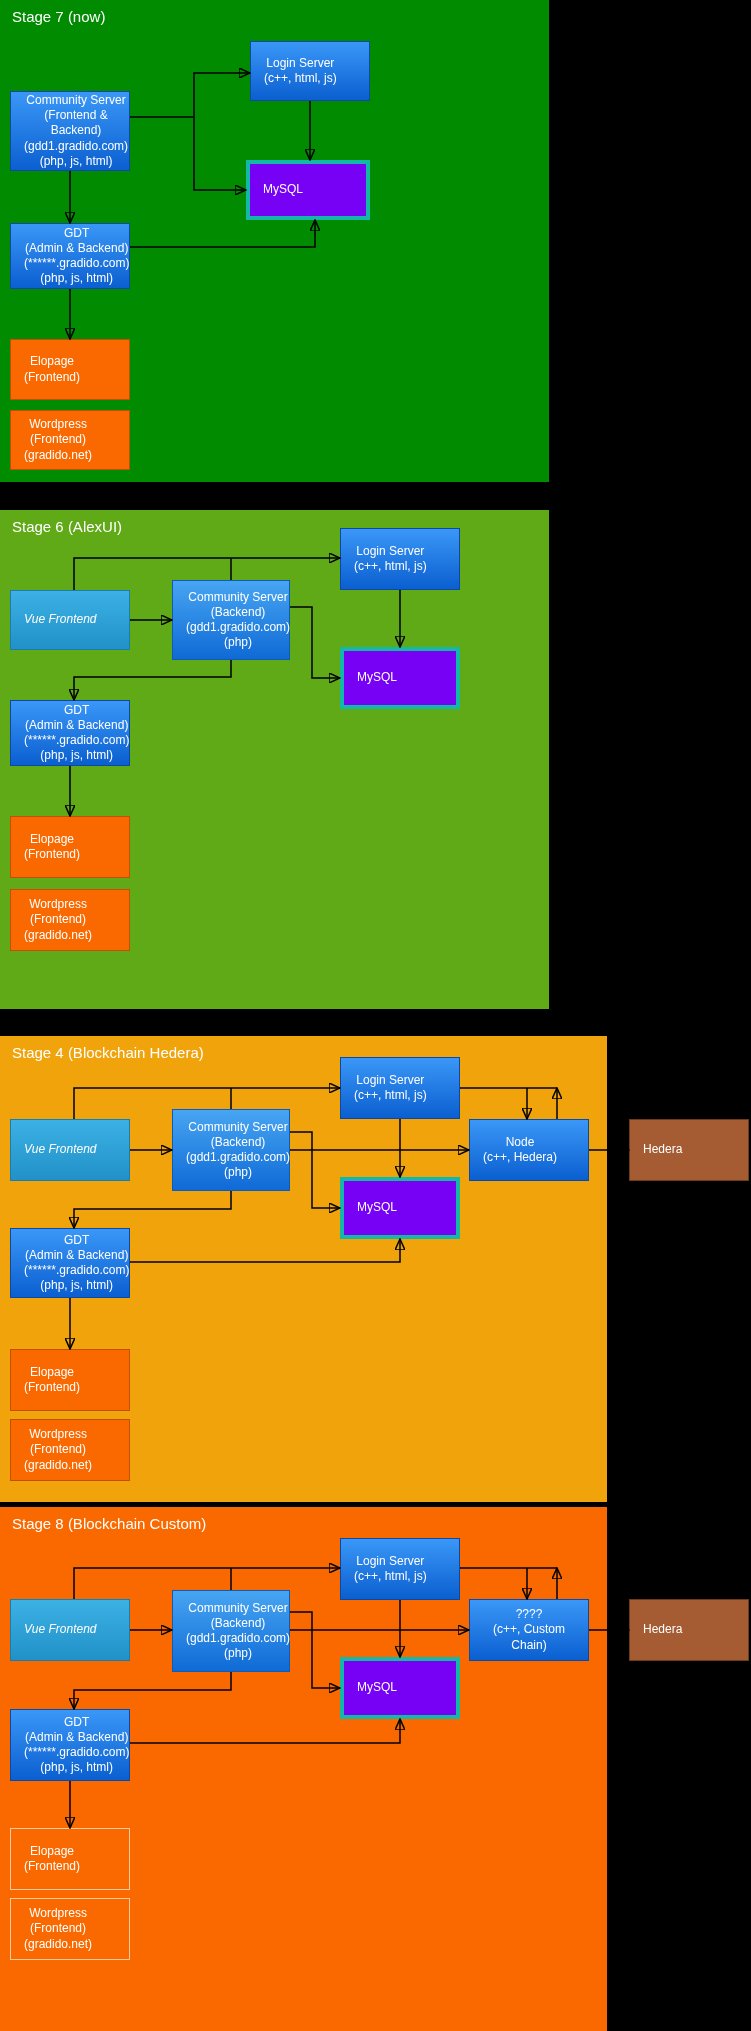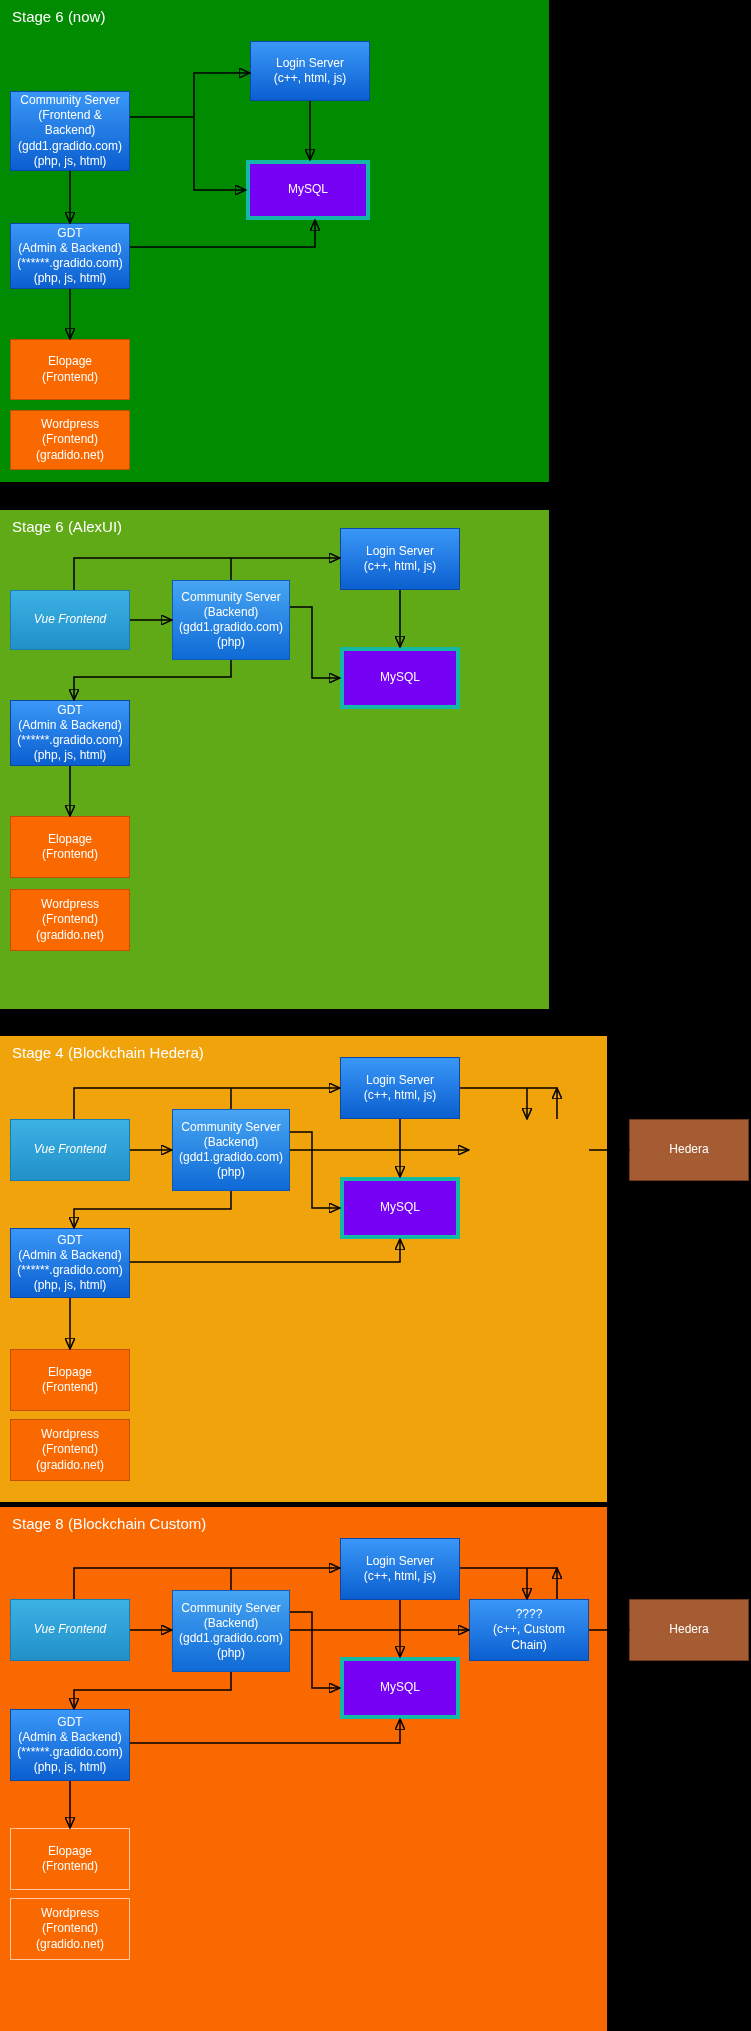--- a/index.html
+++ b/index.html
@@ -6,43 +6,43 @@
   #canvas {
     position:relative; width:751px; height:2031px; background:#000;
     font-family:"Liberation Sans", sans-serif; overflow:hidden;
   }
   .stage-row { position:absolute; left:0; width:751px; }
   .stage-rect { position:absolute; left:0; top:0; height:100%; }
   .stage-title {
     position:absolute; left:12px; top:8px; font-size:15px; color:var(--text,#fff);
   }
   .node {
-    position:absolute; display:flex; align-items:center; justify-content:center;
+    position:absolute; display:flex; align-items:center; justify-content:flex-start;
     text-align:center; color:var(--text,#fff); font-size:12px; line-height:1.26;
-    box-sizing:border-box; padding:6px;
+    box-sizing:border-box; padding:13px;
   }
   .node span { white-space:pre-line; }
   .blue  { background:linear-gradient(180deg,#3a97f7 0%,#0b5fd0 100%); border:1px solid #0a4aa6; }
   .blue2 { background:linear-gradient(180deg,#47a5f2 0%,#0f6ad6 100%); border:1px solid #0d5cb8; }
   .cyan  { background:linear-gradient(180deg,#3cb1e4 0%,#2191c8 100%); border:1px solid #1a7db0;font-style:italic; }
   .purple{ background:var(--mysql-purple,#7701f4); border:4px solid #14b8a6; }
   .orange{ background:var(--orange-node,#fa6800); border:1px solid #c25000; }
   .outline{ background:transparent; border:1px solid var(--outline-border,#ffc9a0); }
   .brown { background:var(--hedera-brown,#a55c33); border:1px solid #6e3a1a; }
   svg.arrows { position:absolute; left:0; top:0; pointer-events:none; }
   svg.arrows path { stroke:var(--arrow,#000); stroke-width:1.5; fill:none; }
 </style>
 </head>
 <body>
 
 <div id="canvas">
 
   <div class="stage-row" style="top:0;height:482px">
     <div class="stage-rect" style="width:549px;background:var(--stage0-bg,#008b00)"></div>
-    <div class="stage-title">Stage 6 (now)</div>
+    <div class="stage-title">Stage 7 (now)</div>
 
     <div class="node blue" style="left:250px;top:41px;width:120px;height:60px">
       <span>Login Server
 (c++, html, js)</span>
     </div>
     <div class="node blue" style="left:10px;top:91px;width:120px;height:80px">
       <span>Community Server
 (Frontend &amp; Backend)
 (gdd1.gradido.com)
 (php, js, html)</span>
@@ -142,20 +142,24 @@
 (c++, html, js)</span>
     </div>
     <div class="node cyan" style="left:10px;top:83px;width:120px;height:62px">
       <span>Vue Frontend</span>
     </div>
     <div class="node blue2" style="left:172px;top:73px;width:118px;height:82px">
       <span>Community Server
 (Backend)
 (gdd1.gradido.com)
 (php)</span>
+    </div>
+    <div class="node blue" style="left:469px;top:83px;width:120px;height:62px">
+      <span>Node
+(c++, Hedera)</span>
     </div>
     <div class="node purple" style="left:340px;top:141px;width:120px;height:62px">
       <span>MySQL</span>
     </div>
     <div class="node blue" style="left:10px;top:192px;width:120px;height:70px">
       <span>GDT
 (Admin &amp; Backend)
 (******.gradido.com)
 (php, js, html)</span>
     </div>

